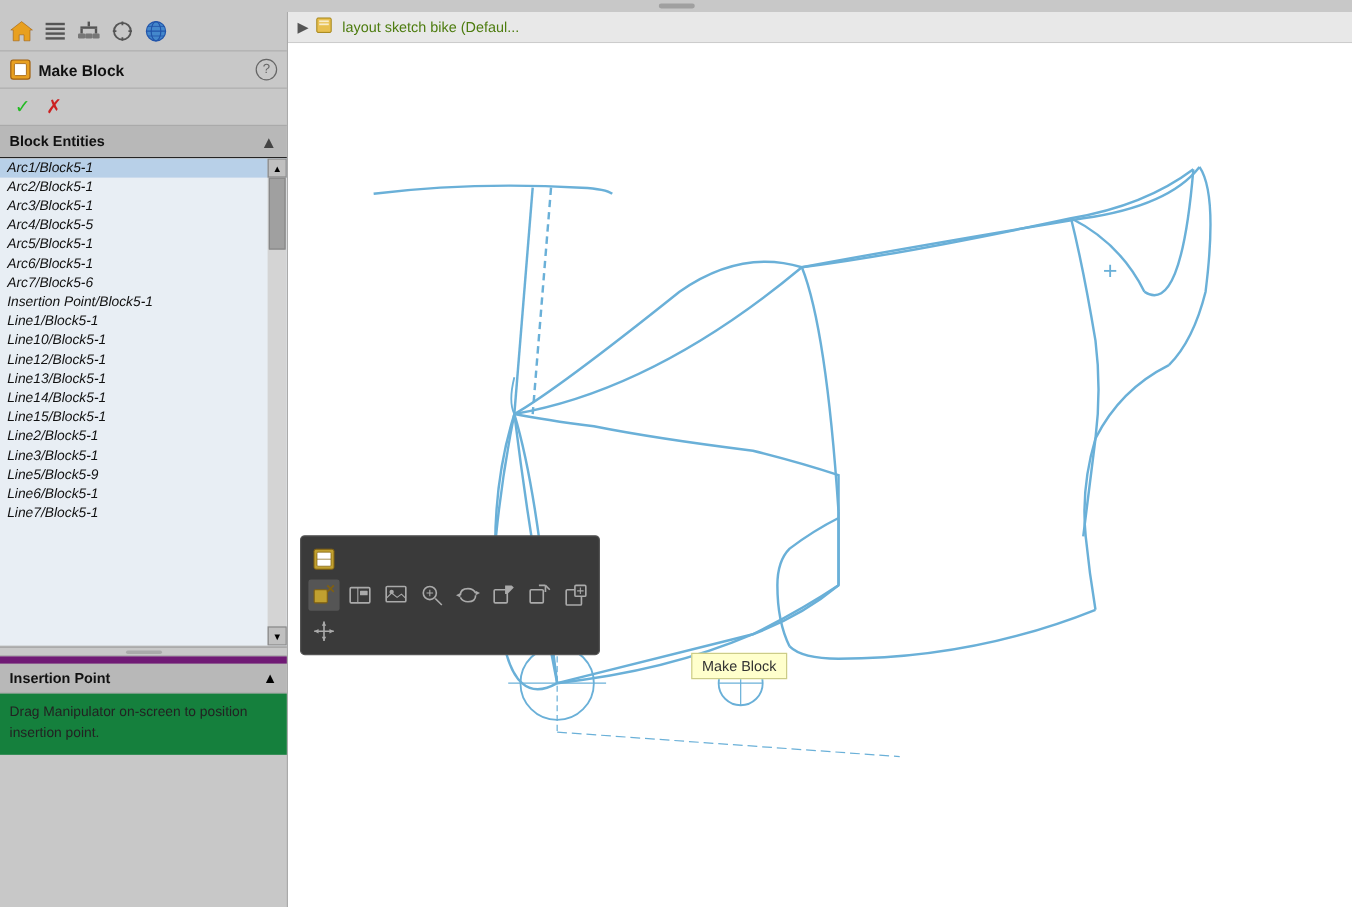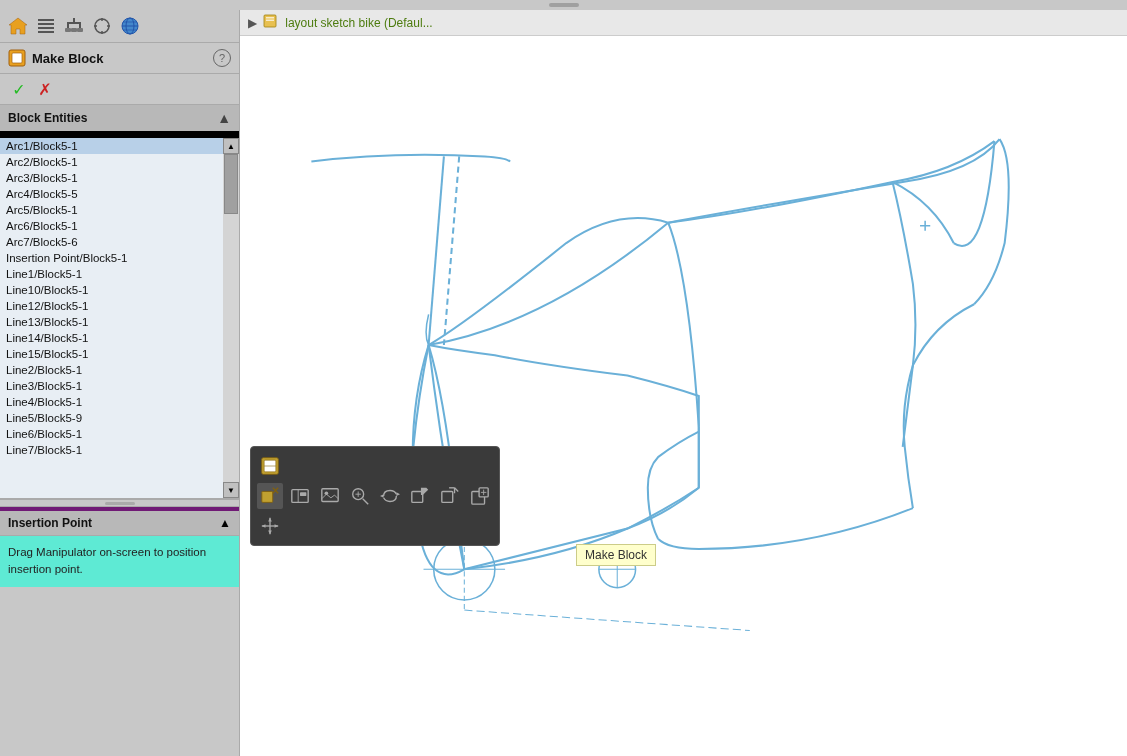--- a/index.html
+++ b/index.html
@@ -124,39 +124,40 @@
     #block-entities-section {
       background: #c8c8c8;
       border-bottom: 1px solid #aaa;
     }
     #block-entities-header {
       display: flex;
       align-items: center;
       justify-content: space-between;
       padding: 5px 8px;
       background: #b8b8b8;
-      border-bottom: 7px solid #000000;
+      border-bottom: 1px solid #000000;
     }
     #block-entities-title {
       font-size: 12px;
       font-weight: 600;
       color: #111;
     }
     #collapse-icon {
       font-size: 14px;
       color: #444;
       cursor: pointer;
     }
 
     
     #entities-list-container {
       position: relative;
-      height: 360px;
+      height: 406px;
       overflow: hidden;
       background: #e8eef4;
+      font-style: italic;
     }
     #entities-list {
       height: 100%;
       overflow-y: scroll;
       scrollbar-width: thin;
     }
     .list-item {
       padding: 2px 6px;
       cursor: pointer;
       color: #111;
@@ -240,30 +241,30 @@
       background: #c8c8c8;
       padding: 0;
     }
     #insertion-point-header {
       display: flex;
       align-items: center;
       justify-content: space-between;
       padding: 5px 8px;
       background: #b8b8b8;
       border-bottom: 1px solid #aaa;
-      border-top: 4px solid #701a75;
+      border-top: 6px solid #701a75;
     }
     #insertion-point-title {
       font-size: 12px;
       font-weight: 600;
       color: #111;
     }
     #insertion-point-body {
       padding: 8px;
-      background: #5eead4;
+      background: #15803d;
     }
     #insertion-point-desc {
       font-size: 11.5px;
       color: #222;
       line-height: 1.5;
     }
 
     
     #right-area {
       flex: 1;
@@ -466,21 +467,20 @@
             <div class="list-item">Arc7/Block5-6</div>
             <div class="list-item">Insertion Point/Block5-1</div>
             <div class="list-item">Line1/Block5-1</div>
             <div class="list-item">Line10/Block5-1</div>
             <div class="list-item">Line12/Block5-1</div>
             <div class="list-item">Line13/Block5-1</div>
             <div class="list-item">Line14/Block5-1</div>
             <div class="list-item">Line15/Block5-1</div>
             <div class="list-item">Line2/Block5-1</div>
             <div class="list-item">Line3/Block5-1</div>
-            <div class="list-item">Line4/Block5-1</div>
             <div class="list-item">Line5/Block5-9</div>
             <div class="list-item">Line6/Block5-1</div>
             <div class="list-item">Line7/Block5-1</div>
           </div>
         <div id="scroll-up-btn">▲</div>
         <div id="scroll-track">
           <div id="scroll-thumb"></div>
         </div>
         <div id="scroll-down-btn">▼</div>
       </div>

